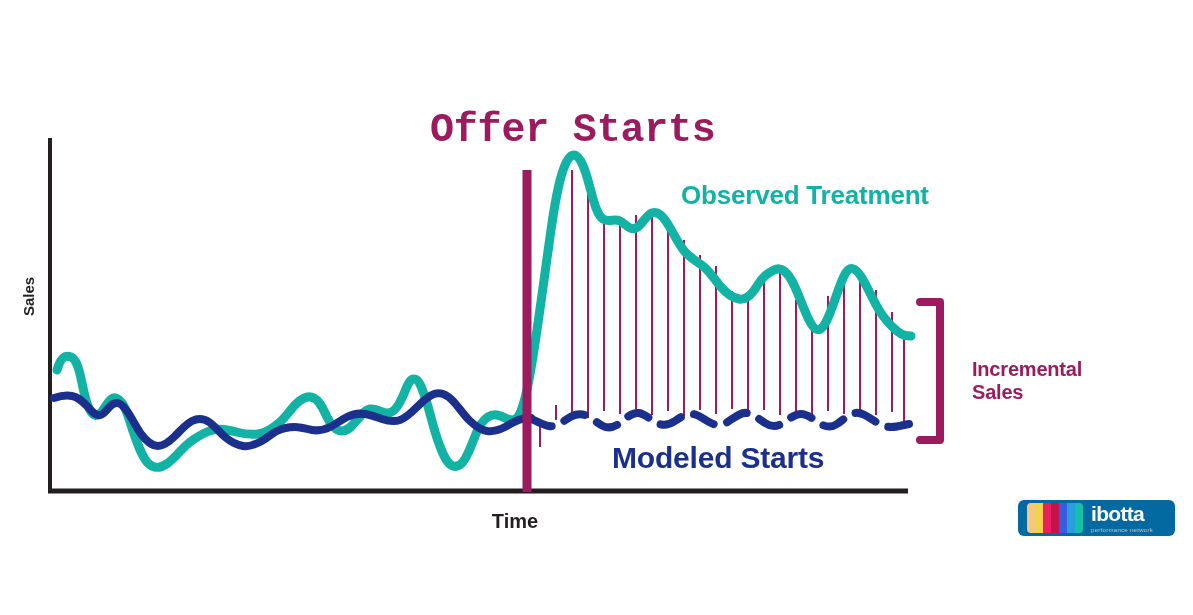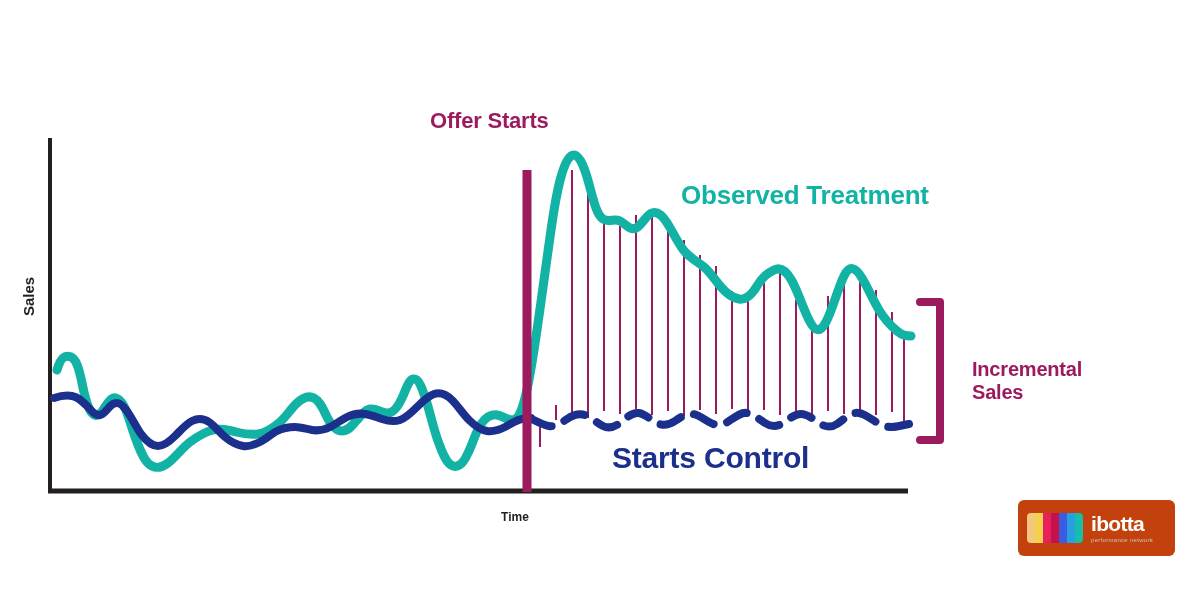--- a/index.html
+++ b/index.html
@@ -23,25 +23,26 @@
     position: absolute;
     left: 0;
     top: 0;
     width: 1193px;
     height: 615px;
   }
   .label-offer-starts {
     position: absolute;
     left: 430px;
     top: 108px;
-    font-size: 22px;
+    font-size: 40px;
     font-weight: bold;
     color: #9B1B5E;
     letter-spacing: -0.2px;
     white-space: nowrap;
+    font-family: Liberation Mono, monospace;
   }
   .label-observed {
     position: absolute;
     left: 681px;
     top: 180px;
     font-size: 26px;
     font-weight: bold;
     color: #12B3A4;
     letter-spacing: -0.2px;
     white-space: nowrap;
@@ -79,33 +80,33 @@
     transform: rotate(-90deg);
     transform-origin: center center;
     white-space: nowrap;
   }
   .label-xlabel {
     position: absolute;
     left: 440px;
     top: 510px;
     width: 150px;
     text-align: center;
-    font-size: 12px;
+    font-size: 20px;
     font-weight: bold;
     color: #231f20;
     white-space: nowrap;
   }
   
   .logo {
     position: absolute;
     left: 1018px;
     top: 500px;
     width: 157px;
-    height: 56px;
-    background: #c2410c;
+    height: 36px;
+    background: #0369a1;
     border-radius: 6px;
     display: flex;
     align-items: center;
     padding: 8px 9px;
     box-sizing: border-box;
   }
   .logo-swatch {
     width: 56px;
     height: 30px;
     border-radius: 4px;
@@ -241,21 +242,21 @@
 
     <line x1="527" y1="170" x2="527" y2="492" stroke="#9B1B5E" stroke-width="9"></line>
 
     <path fill="none" stroke="#9B1B5E" stroke-width="8" stroke-linecap="round" stroke-linejoin="round" d="M 920,302 L 940,302 L 940,440 L 920,440"></path>
   </svg>
 
   <div class="label-offer-starts">Offer Starts</div>
 
   <div class="label-observed">Observed Treatment</div>
 
-  <div class="label-modeled">Starts Control</div>
+  <div class="label-modeled">Modeled Starts</div>
 
   <div class="label-incremental">
     <div>Incremental</div>
     <div>Sales</div>
   </div>
 
   <div class="label-ylabel">Sales</div>
 
   <div class="label-xlabel">Time</div>
 

